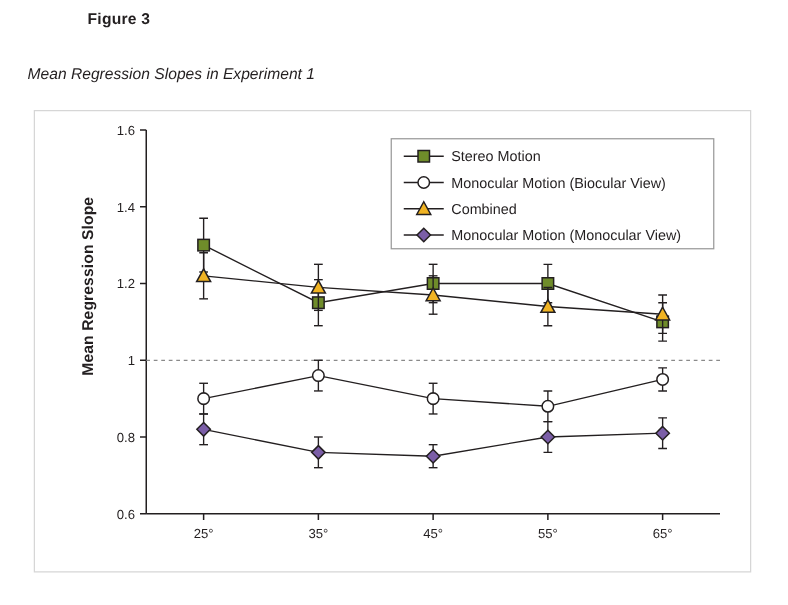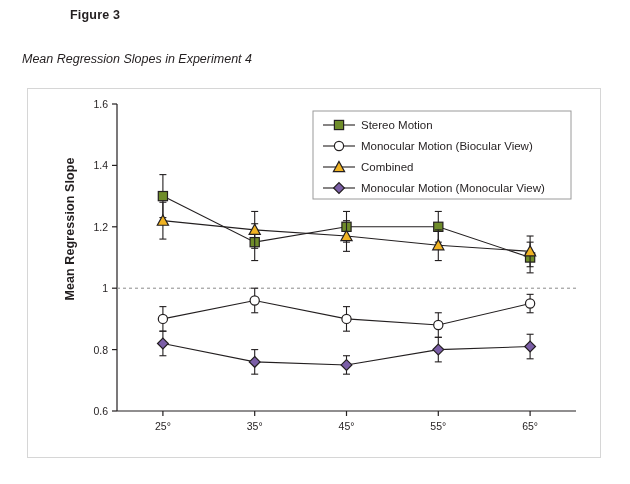--- a/index.html
+++ b/index.html
@@ -81,21 +81,21 @@
   .legend-text {
     font-family: "Liberation Sans", sans-serif;
     font-size: 11.5px;
     fill: #231f20;
   }
 </style>
 </head>
 <body>
 
 <div class="fig-label">Figure 3</div>
-<div class="fig-caption">Mean Regression Slopes in Experiment 4</div>
+<div class="fig-caption">Mean Regression Slopes in Experiment 1</div>
 
 <div class="chart-frame">
   <div class="plot-wrap">
     <div class="y-axis-title">Mean Regression Slope</div>
     <svg id="chart-svg" width="574" height="370">
         <line x1="89" y1="15" x2="89" y2="322" stroke="#231f20" stroke-width="1.2"></line>
         <line x1="89" y1="322" x2="548" y2="322" stroke="#231f20" stroke-width="1.2"></line>
         <line x1="84" y1="322" x2="89" y2="322" stroke="#231f20" stroke-width="1.2"></line>
         <text x="80" y="326" text-anchor="end" class="tick-text">0.6</text>
         <line x1="84" y1="260.59999999999997" x2="89" y2="260.59999999999997" stroke="#231f20" stroke-width="1.2"></line>

